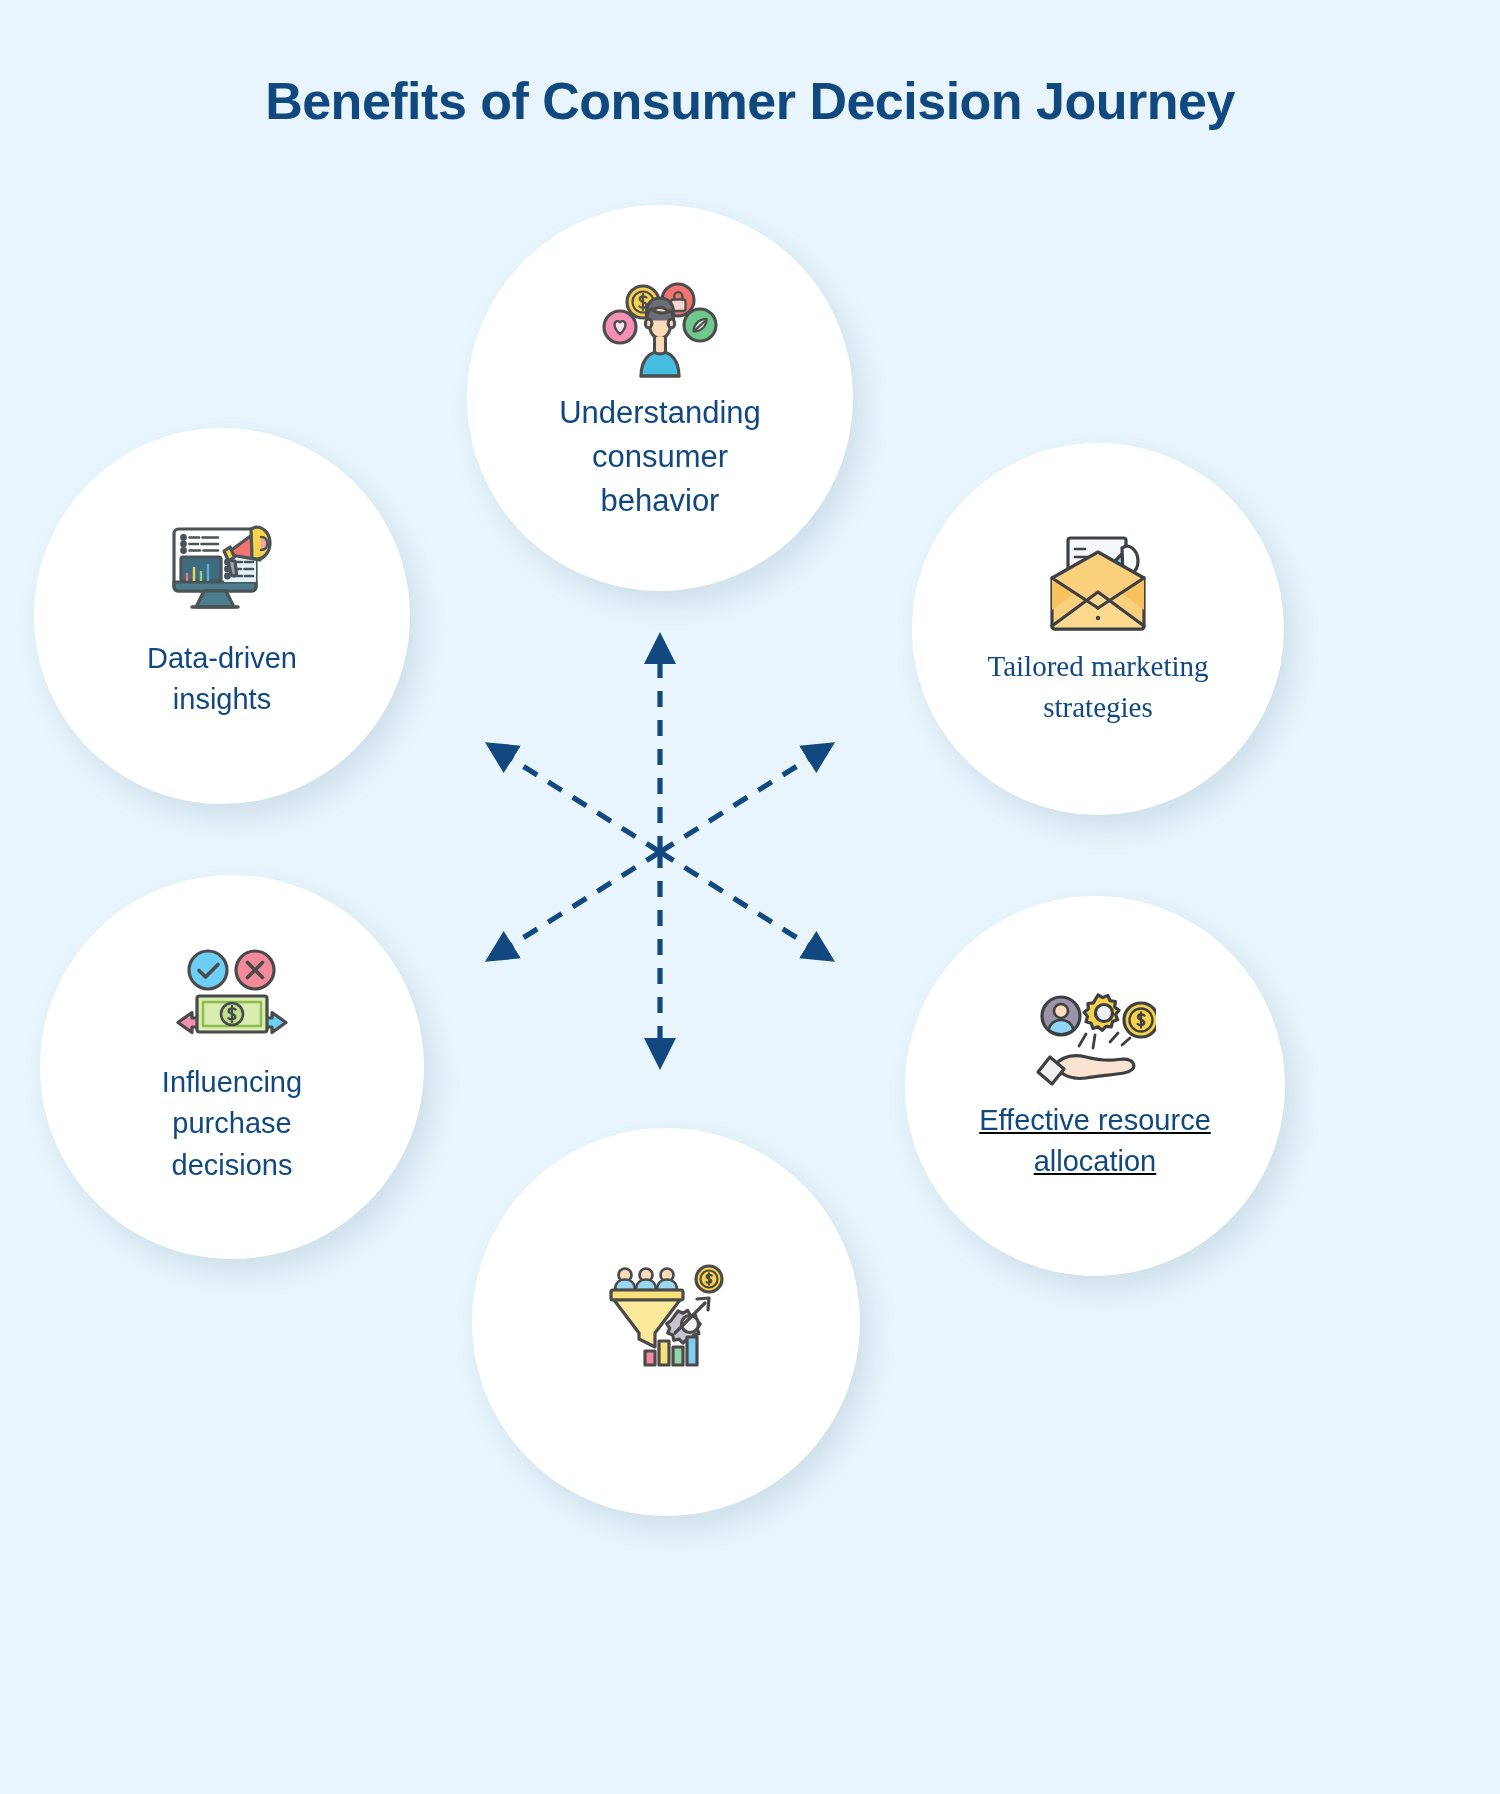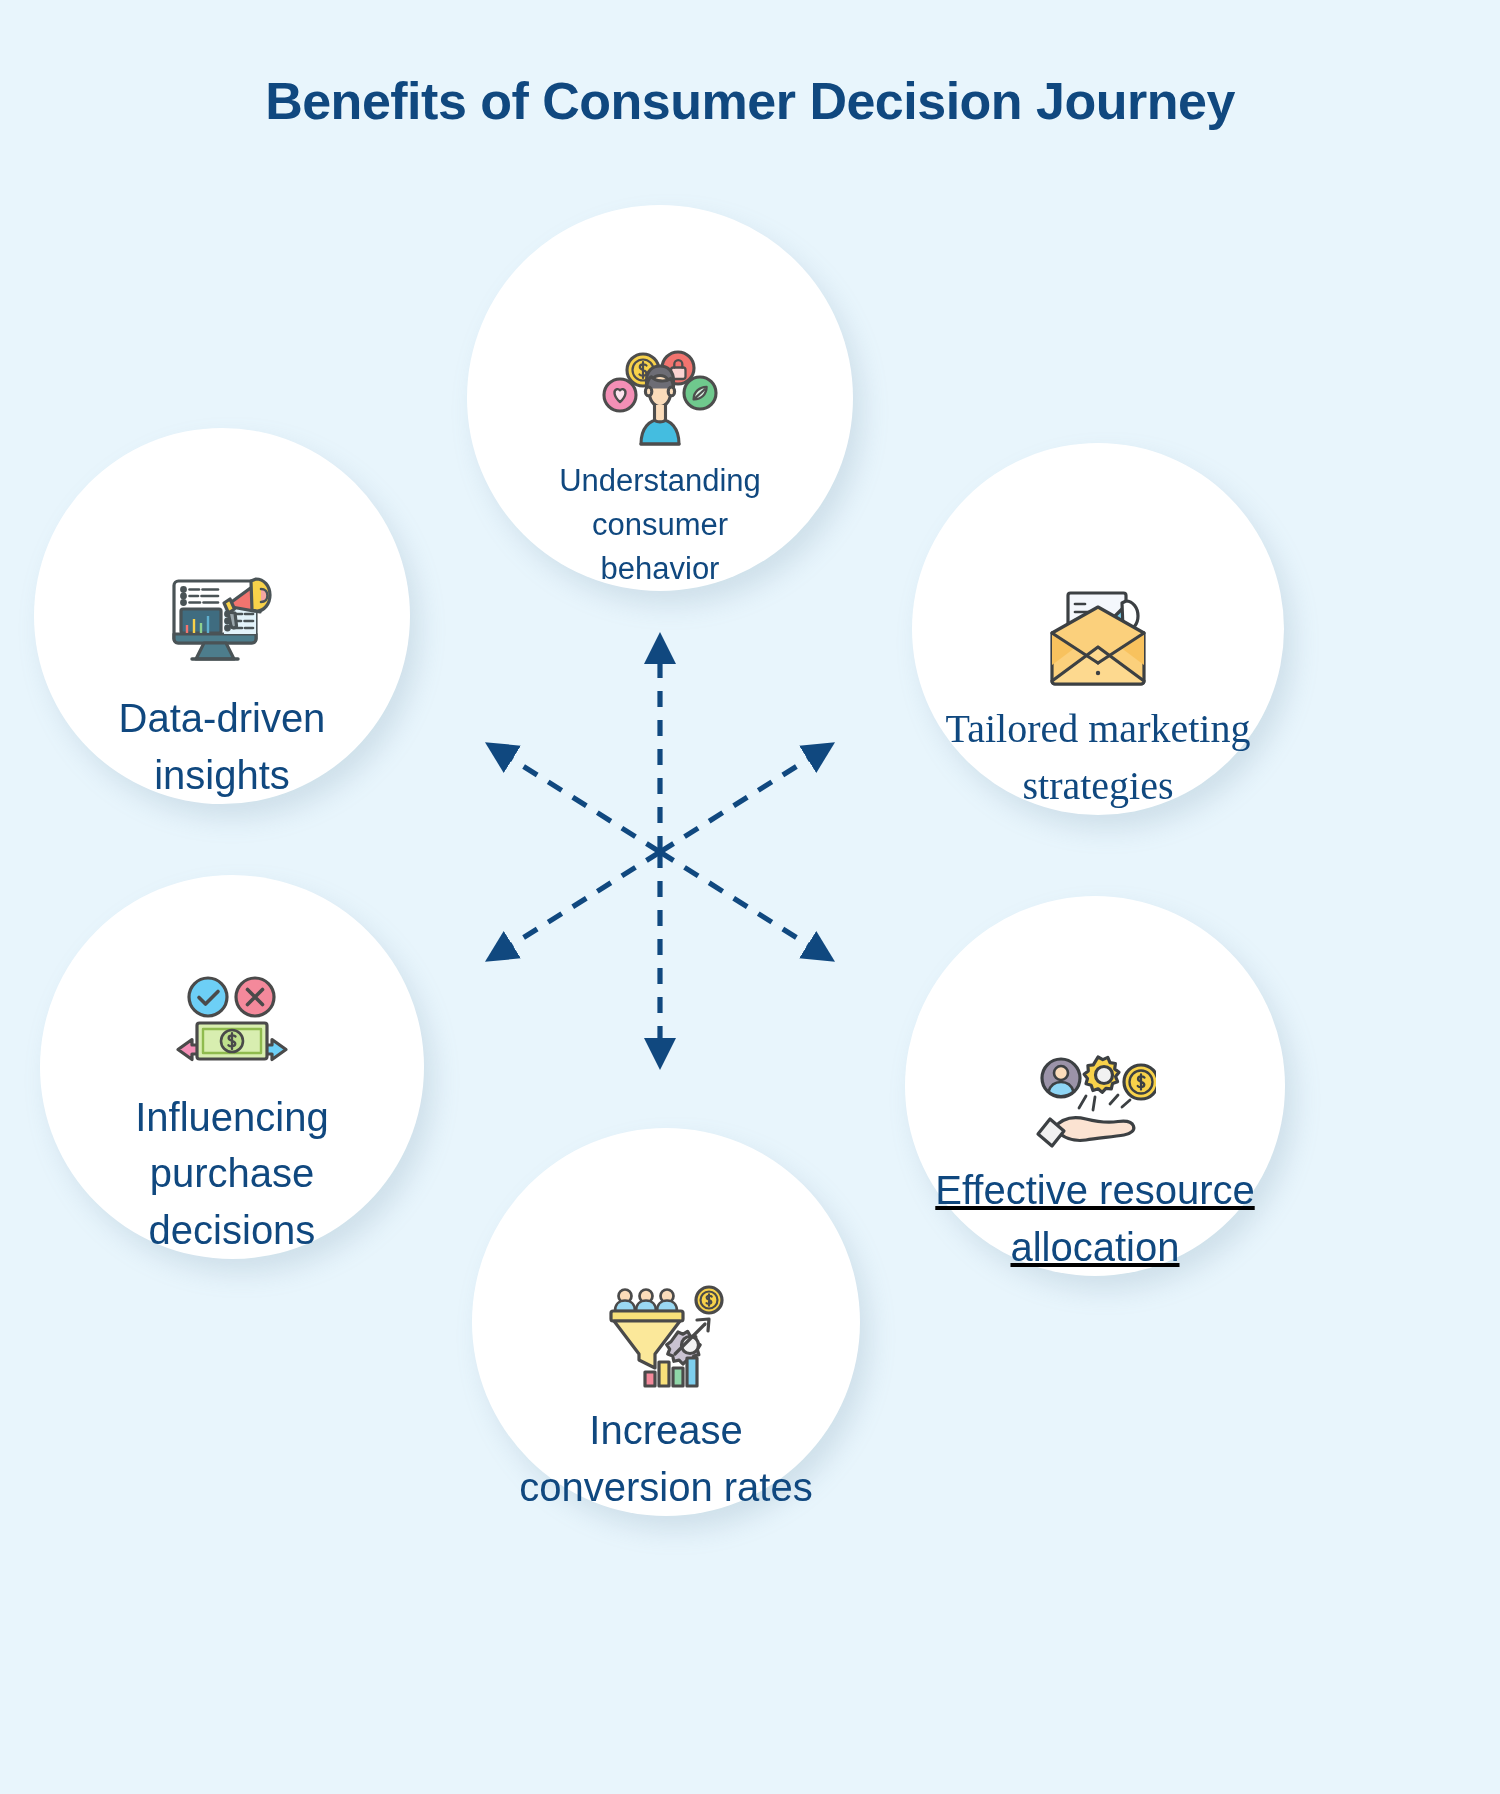--- a/index.html
+++ b/index.html
@@ -46,32 +46,32 @@
 
   
   .node {
     position: absolute;
     border-radius: 50%;
     background: #ffffff;
     box-shadow: 10px 14px 26px rgba(120,150,175,0.22);
     display: flex;
     flex-direction: column;
     align-items: center;
-    justify-content: flex-end;
+    justify-content: center;
     text-align: center;
   }
 
   .node-icon {
     display: block;
     margin-bottom: 10px;
   }
 
   .node-label {
     color: #10487f;
-    font-size: 40px;
+    font-size: 29px;
     line-height: 1.42;
     font-weight: 400;
     padding: 0 26px;
     white-space: pre-line;
   }
 
   
   #node-top        { left: 467px;  top: 205px;  width: 386px; height: 386px; }
   #node-top .node-label { font-size: 31px; }
 
@@ -315,17 +315,15 @@
         <rect x="82" y="74" width="10" height="28" fill="#7ecfee"></rect>
 
         <path d="M70 70 L86 54 L100 40" fill="none" stroke-width="3.2"></path>
         <path d="M92 36 L104 35 L103 47" fill="none" stroke-width="3.2"></path>
 
         <circle cx="104" cy="16" r="13" fill="#f8d24a"></circle>
         <circle cx="104" cy="16" r="8.5" fill="none" stroke-width="2.2"></circle>
         <path d="M106.8 12.6 C106 11.4,101.6 11.3,101.6 13.7 C101.6 16.1,106.4 15.6,106.4 18 C106.4 20.2,102.2 20.2,101.4 19 M104 10.3 L104 21.7" fill="none" stroke-width="2.1"></path>
       </g>
     </svg>
-    <div class="node-label">Increase
-conversion rates</div>
   </div>
 
 </div>
 
 </body></html>

